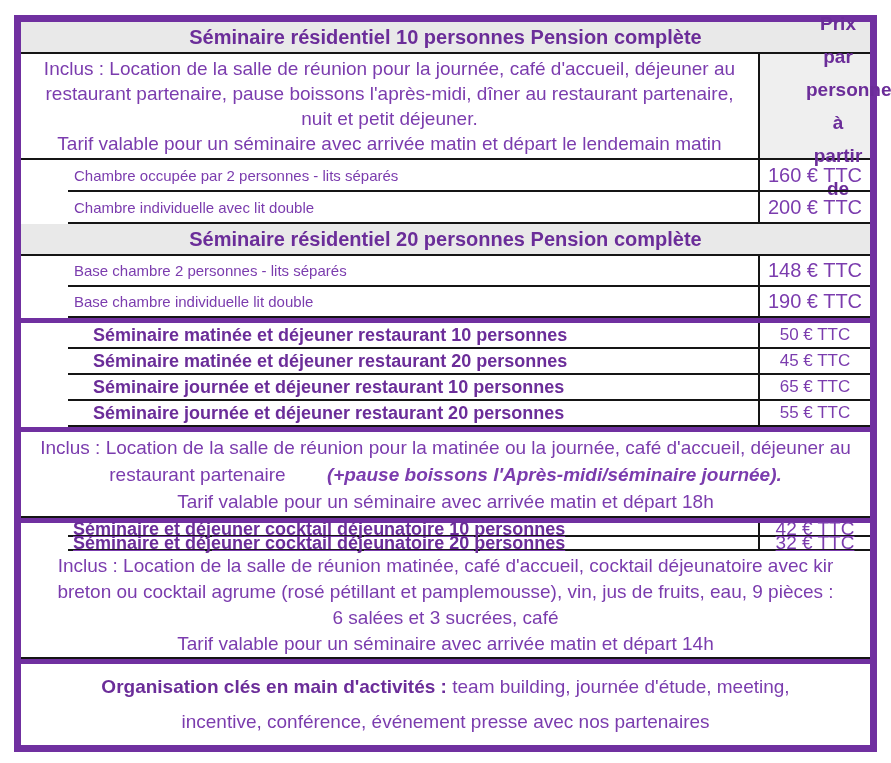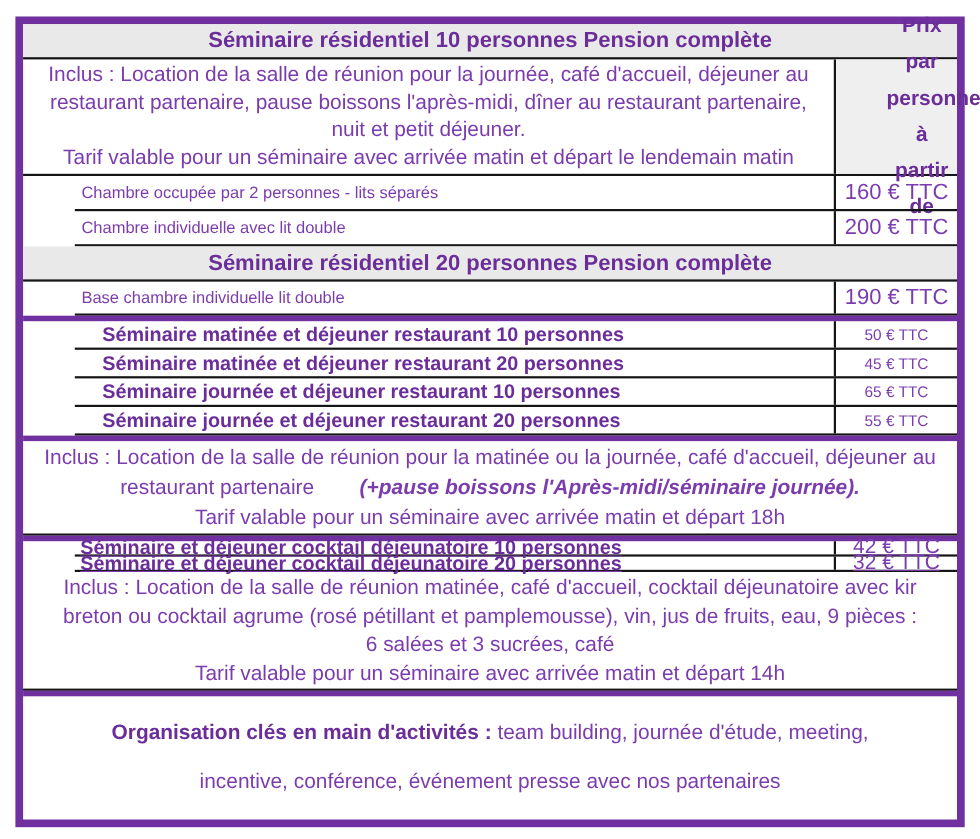--- a/index.html
+++ b/index.html
@@ -25,21 +25,21 @@
     font-weight:bold;font-size:20px;color:var(--heading);
   }
   .sep{flex:none;height:5px;background:var(--purple);}
   .row{flex:none;display:flex;border-bottom:2px solid var(--line);align-items:stretch;margin-left:47px;}
   .row .label{flex:1;display:flex;align-items:center;padding-left:6px;font-size:15px;color:var(--text);}
   .row .price{width:112px;border-left:2px solid var(--line);display:flex;align-items:center;justify-content:center;font-size:20px;color:var(--text);}
   .row.std{height:32px;}
   .row.std2{height:31px;}
   .row.bold-row{height:26px;padding-left:20px;}
   .row.bold-row .label{font-size:18px;font-weight:bold;color:var(--heading);padding-left:5px;}
-  .row.bold-row .price{font-size:14px;}
+  .row.bold-row .price{font-size:17px;}
   .row.cocktail{height:14px;text-decoration:underline;}
   .row.cocktail .label{font-size:18px;font-weight:bold;color:var(--heading);padding-left:5px;}
   .row.cocktail .price{font-size:19px;}
   .inclus1-wrap{flex:none;height:106px;display:flex;border-bottom:2px solid var(--line);}
   .inclus1-text{flex:1;padding-top:2px;text-align:center;font-size:19px;line-height:25px;}
   .price-header{
     width:112px;border-left:2px solid var(--line);background:var(--grey2);
     display:flex;flex-direction:column;justify-content:center;
     text-align:center;font-weight:bold;font-size:19px;line-height:33px;color:var(--heading);padding-left:46px;
   }
@@ -82,20 +82,24 @@
   </div>
   <div class="row std">
     <div class="label">Chambre individuelle avec lit double</div>
     <div class="price">200 € TTC</div>
   </div>
 
   <div class="band-header">
     <span>Séminaire résidentiel 20 personnes Pension complète</span>
   </div>
 
+  <div class="row std2">
+    <div class="label">Base chambre 2 personnes - lits séparés</div>
+    <div class="price">148 € TTC</div>
+  </div>
   <div class="row std2">
     <div class="label">Base chambre individuelle lit double</div>
     <div class="price">190 € TTC</div>
   </div>
 
   <div class="sep"></div>
 
   <div class="row bold-row">
     <div class="label">Séminaire matinée et déjeuner restaurant 10 personnes</div>
     <div class="price">50 € TTC</div>

